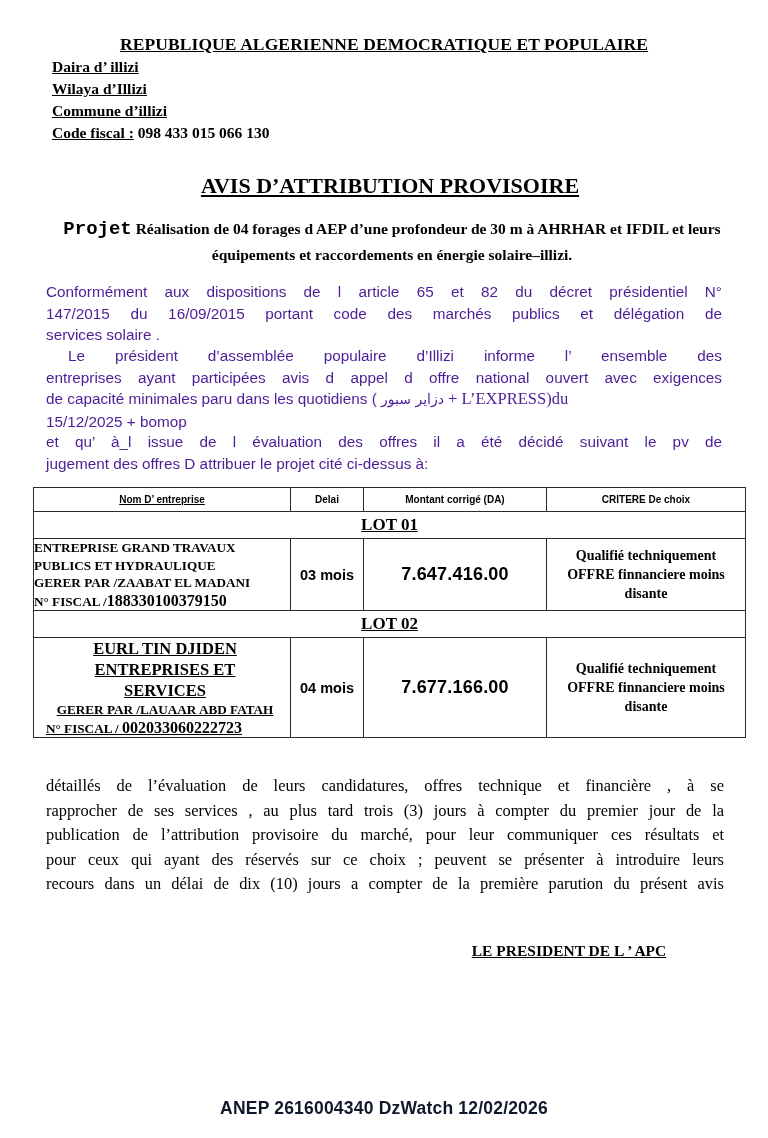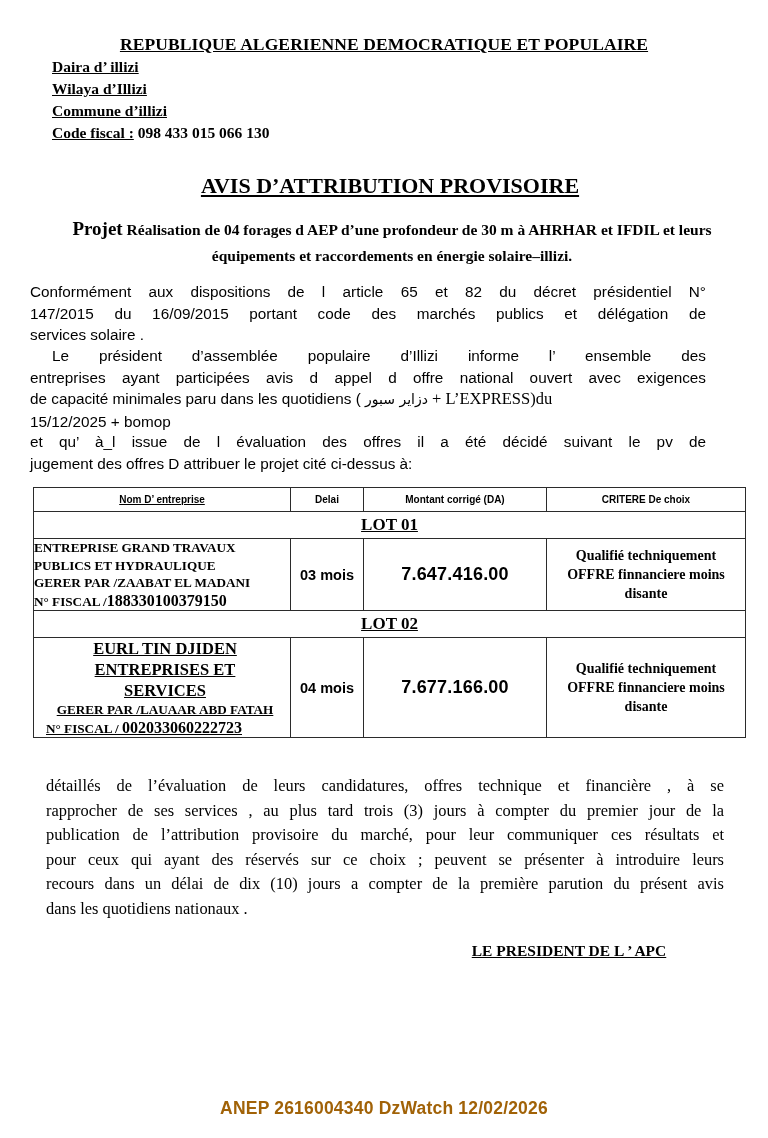--- a/index.html
+++ b/index.html
@@ -68,35 +68,35 @@
     position: absolute;
     left: 62px; top: 216px;
     width: 660px;
     text-align: center;
     font-family: "Liberation Serif", serif;
     font-weight: bold;
     font-size: 15.5px;
     line-height: 26px;
   }
   .projet-kw {
-    font-family: Liberation Serif, serif;
+    font-family: Liberation Mono, monospace;
     font-weight: bold;
     font-size: 19px;
     text-align: right;
   }
 
   
   .body-sans {
     position: absolute;
-    left: 30px;
+    left: 46px;
     width: 676px;
     font-family: "Liberation Sans", sans-serif;
     font-size: 15.3px;
     line-height: 21.6px;
-    color: #000000;
+    color: #4c1d95;
   }
   .p1 { top: 281px; }
   .p2 { top: 345px; text-align: justify; }
   .p3 { top: 431px; text-align: justify; }
 
   .p1-inner { text-indent: 22px; }
   .just { text-align: justify; text-align-last: justify; }
   .nojust { text-align: left; text-align-last: left; }
   .arabic {
     font-family: "DejaVu Sans", sans-serif;
@@ -354,22 +354,21 @@
       </tr>
     </tbody>
   </table>
 
   <div class="closing">
     <span class="ln">détaillés de l’évaluation de leurs candidatures, offres technique et financière , à se</span>
     <span class="ln">rapprocher de ses services , au plus tard trois (3) jours à compter du premier jour de la</span>
     <span class="ln">publication de l’attribution provisoire du marché, pour leur communiquer ces résultats et</span>
     <span class="ln">pour ceux qui ayant des réservés sur ce choix ; peuvent se présenter  à introduire leurs</span>
     <span class="ln">recours dans un délai de dix (10) jours a compter de la première parution du présent  avis</span>
-    <span class="ln last">dans  les quotidiens nationaux .</span>
   </div>
 
   <div class="signature">
     <span>LE PRESIDENT DE L ’ APC</span>
   </div>
 
-  <div class="footer" style="color: #a16207;">ANEP 2616004340 DzWatch 12/02/2026</div>
+  <div class="footer" style="color: #0f172a;">ANEP 2616004340 DzWatch 12/02/2026</div>
 
 </div>
 
 </body></html>

